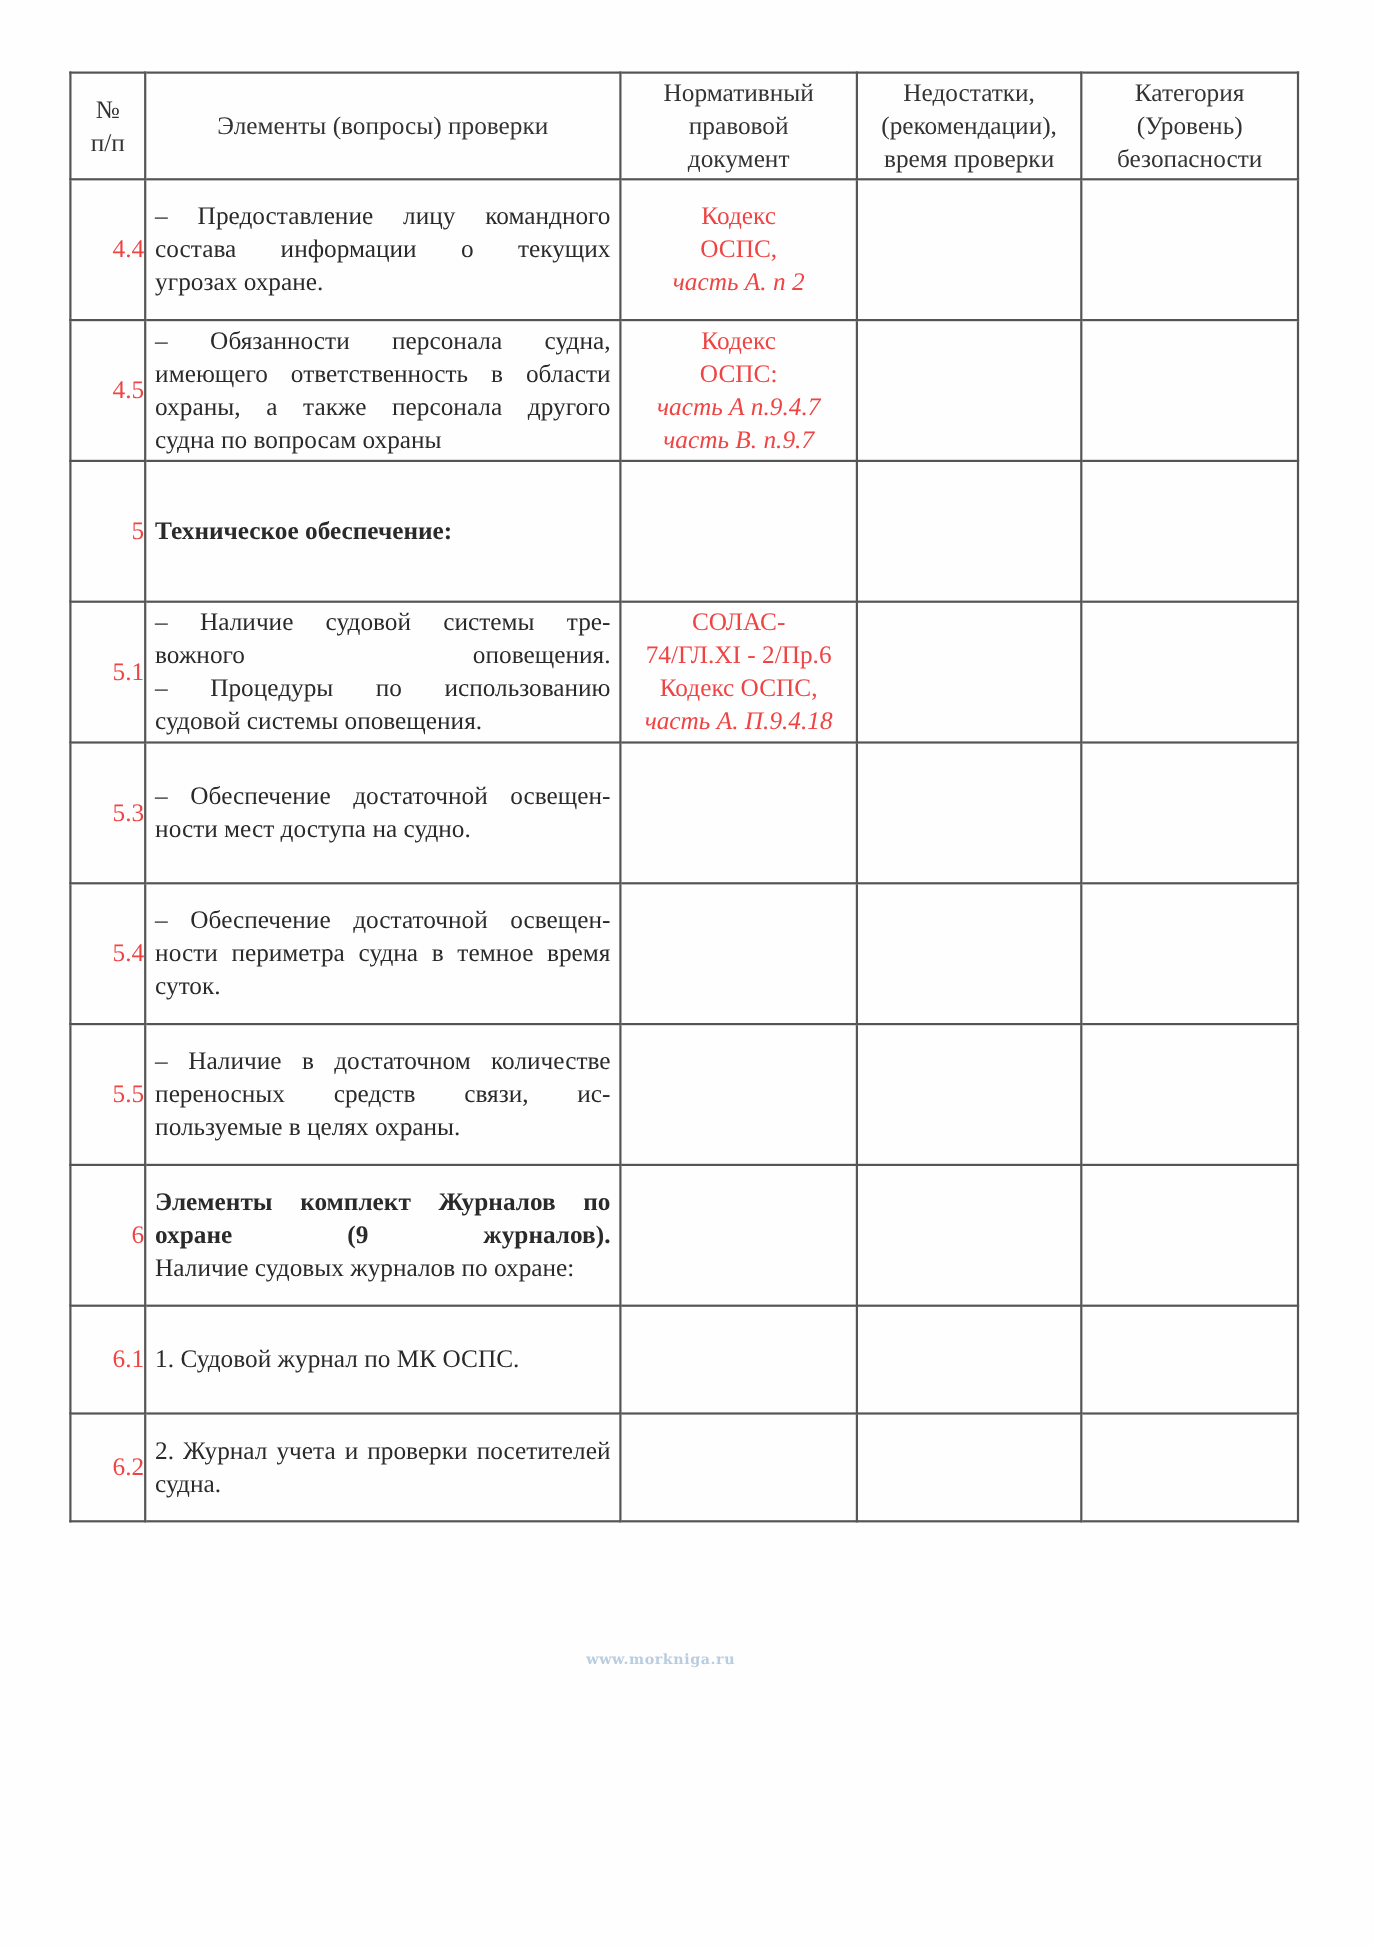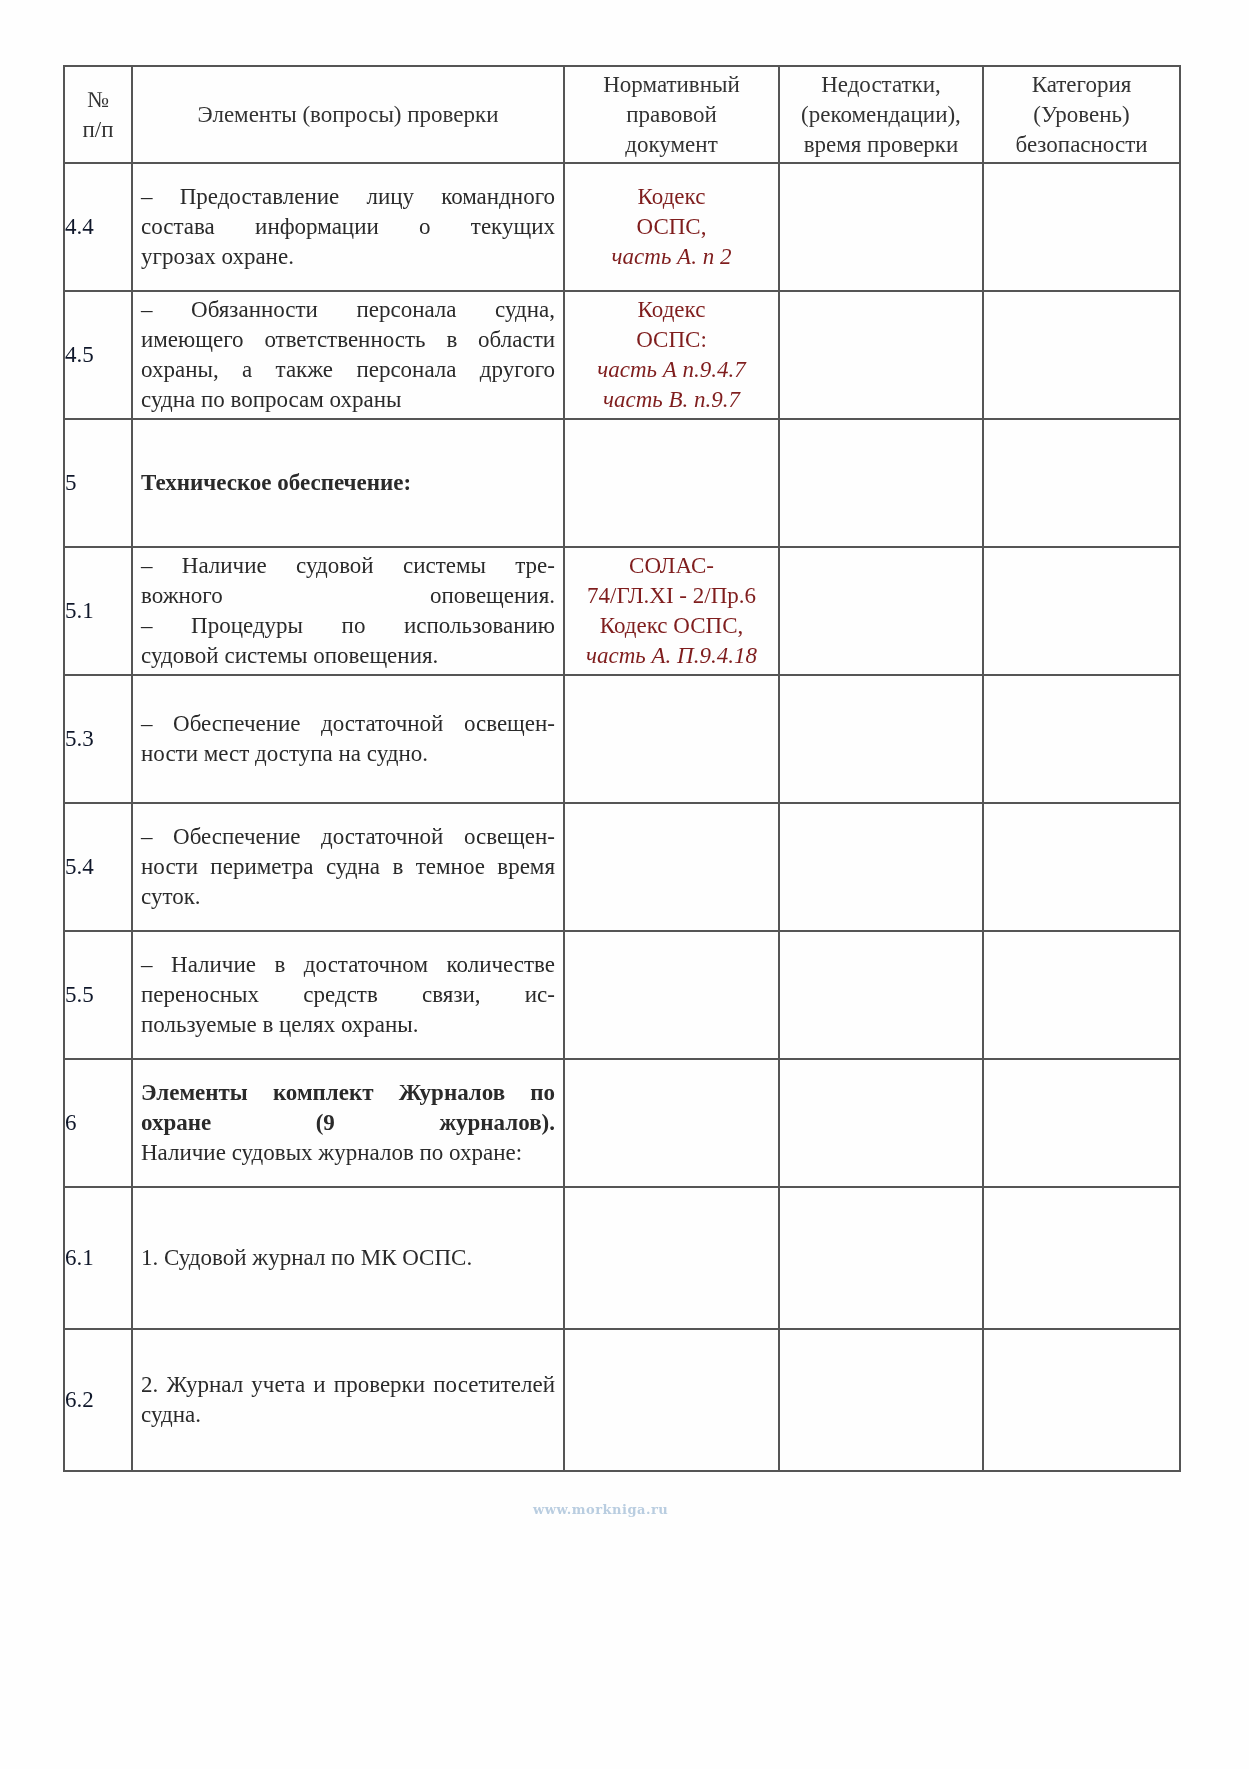--- a/index.html
+++ b/index.html
@@ -35,35 +35,35 @@
       vertical-align: middle;
     }
     col.c-num { width: 68px; }
     col.c-item { width: 432px; }
     col.c-doc { width: 215px; }
     col.c-def { width: 204px; }
     col.c-cat { width: 197px; }
 
     tr.hdr { height: 97px; }
     tr.row { height: 128px; }
-    tr.row.tall { height: 142px; }
+    tr.row.tall { height: 98px; }
 
     th {
       font-weight: normal;
       font-size: 23px;
       line-height: 30px;
       text-align: center;
       color: #333;
     }
     th .ln { display: block; }
 
     td.num {
-      text-align: left;
-      font-size: 23px;
-      color: #0f172a;
+      text-align: right;
+      font-size: 23px;
+      color: #ef4444;
     }
     td.item {
       padding: 0 8px 0 8px !important;
       font-size: 23px;
       line-height: 30px;
       text-align: justify;
       color: #2a2a2a;
       margin-top: 47px;
     }
     td.item .ln {
@@ -73,21 +73,21 @@
       white-space: nowrap;
     }
     td.item .ln.last {
       text-align-last: left;
     }
     td.item .bold { font-weight: bold; }
     td.doc {
       text-align: center;
       font-size: 23px;
       line-height: 30px;
-      color: #7f1d1d;
+      color: #ef4444;
     }
     td.doc .ln { display: block; white-space: nowrap; }
     td.doc .it { font-style: italic; }
     td.empty { }
 
     .watermark {
       position: absolute;
       left: 533px;
       top: 1502px;
       font-family: "DejaVu Serif", serif;

